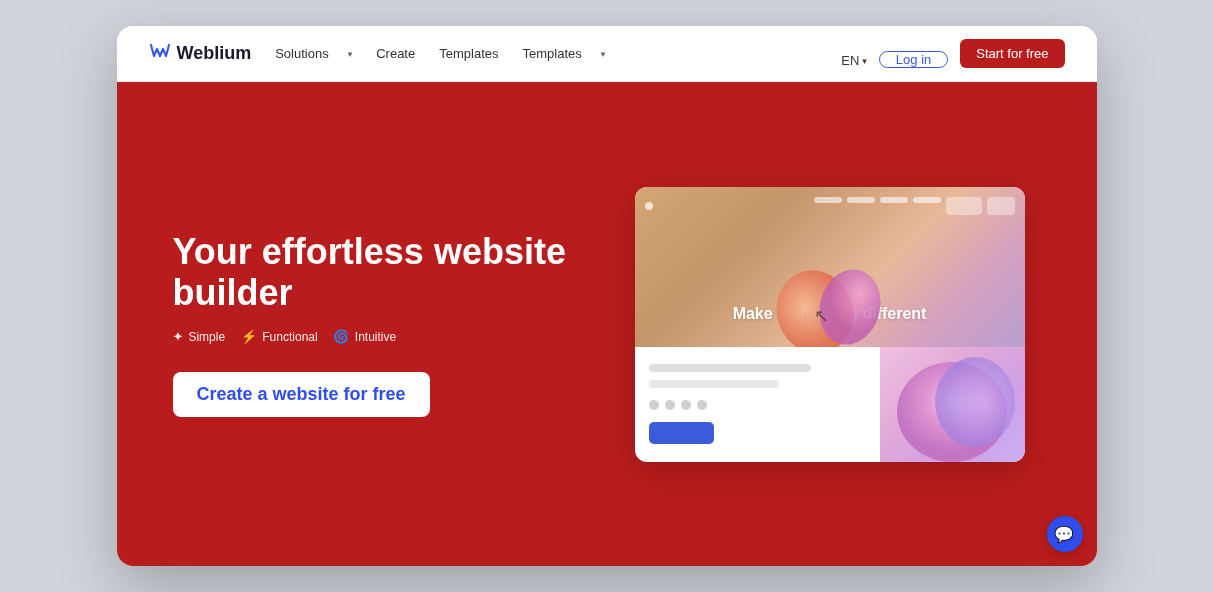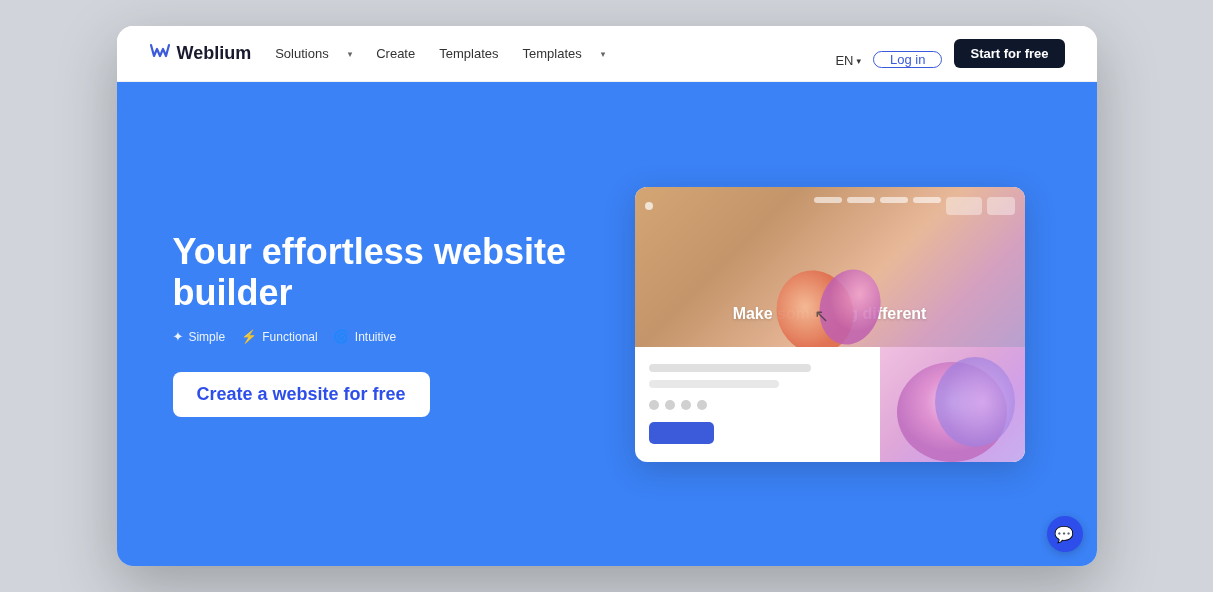--- a/index.html
+++ b/index.html
@@ -85,33 +85,33 @@
       border: 1.5px solid #3b5bdb;
       color: #3b5bdb;
       background: transparent;
       border-radius: 12px;
       padding: 0 16px;
       font-size: 13px;
       font-weight: 500;
       cursor: pointer;
     }
     .start-btn {
-      background: #0f172a;
+      background: #b91c1c;
       color: #fff;
       border: none;
       border-radius: 6px;
       padding: 7px 16px;
       font-size: 13px;
-      font-weight: 700;
+      font-weight: 400;
       cursor: pointer;
     }
 
     
     .hero {
-      background: #3b82f6;
+      background: #b91c1c;
       flex: 1;
       display: flex;
       align-items: stretch;
       position: relative;
       overflow: hidden;
       padding: 40px 48px 40px 56px;
     }
 
     .hero-left {
       flex: 1;

